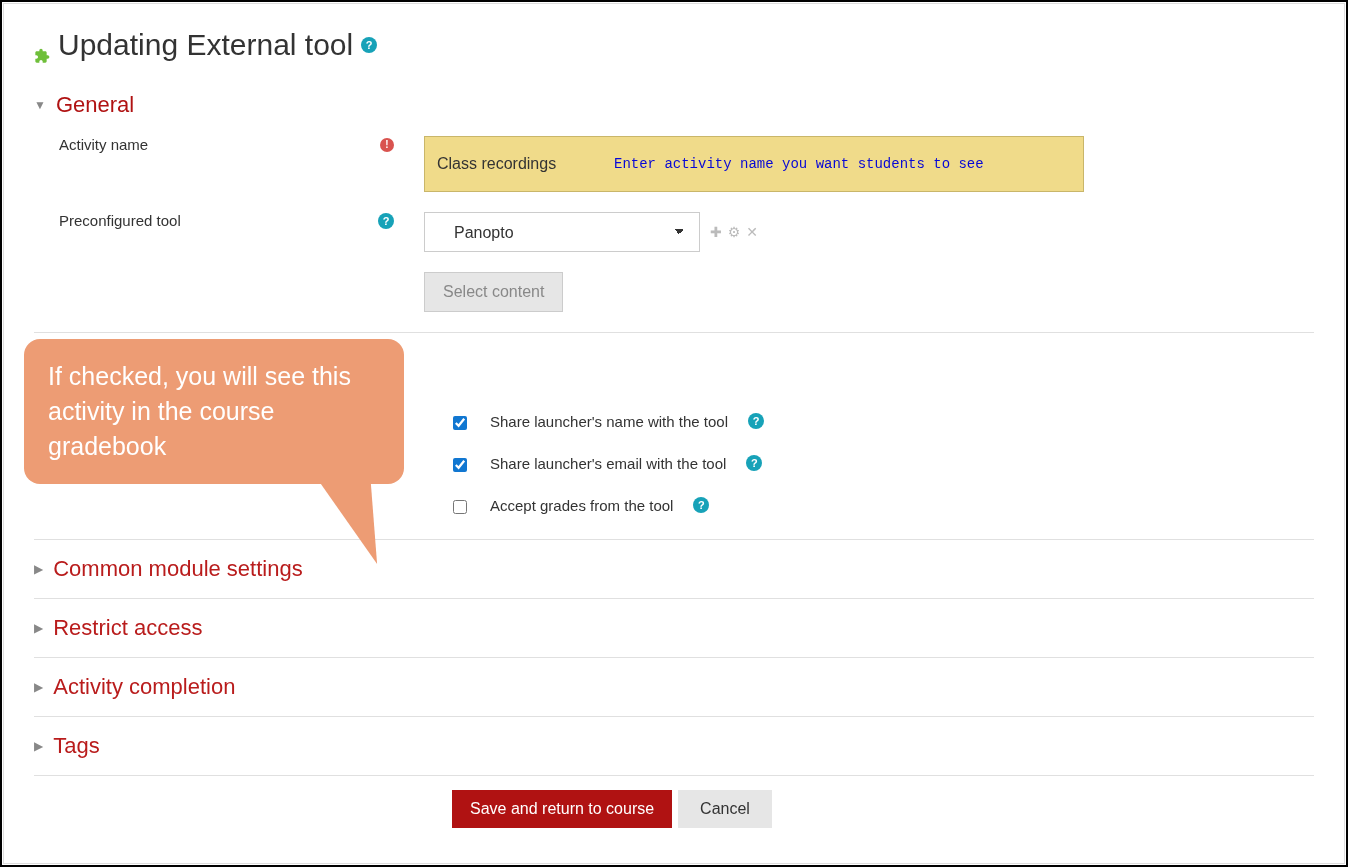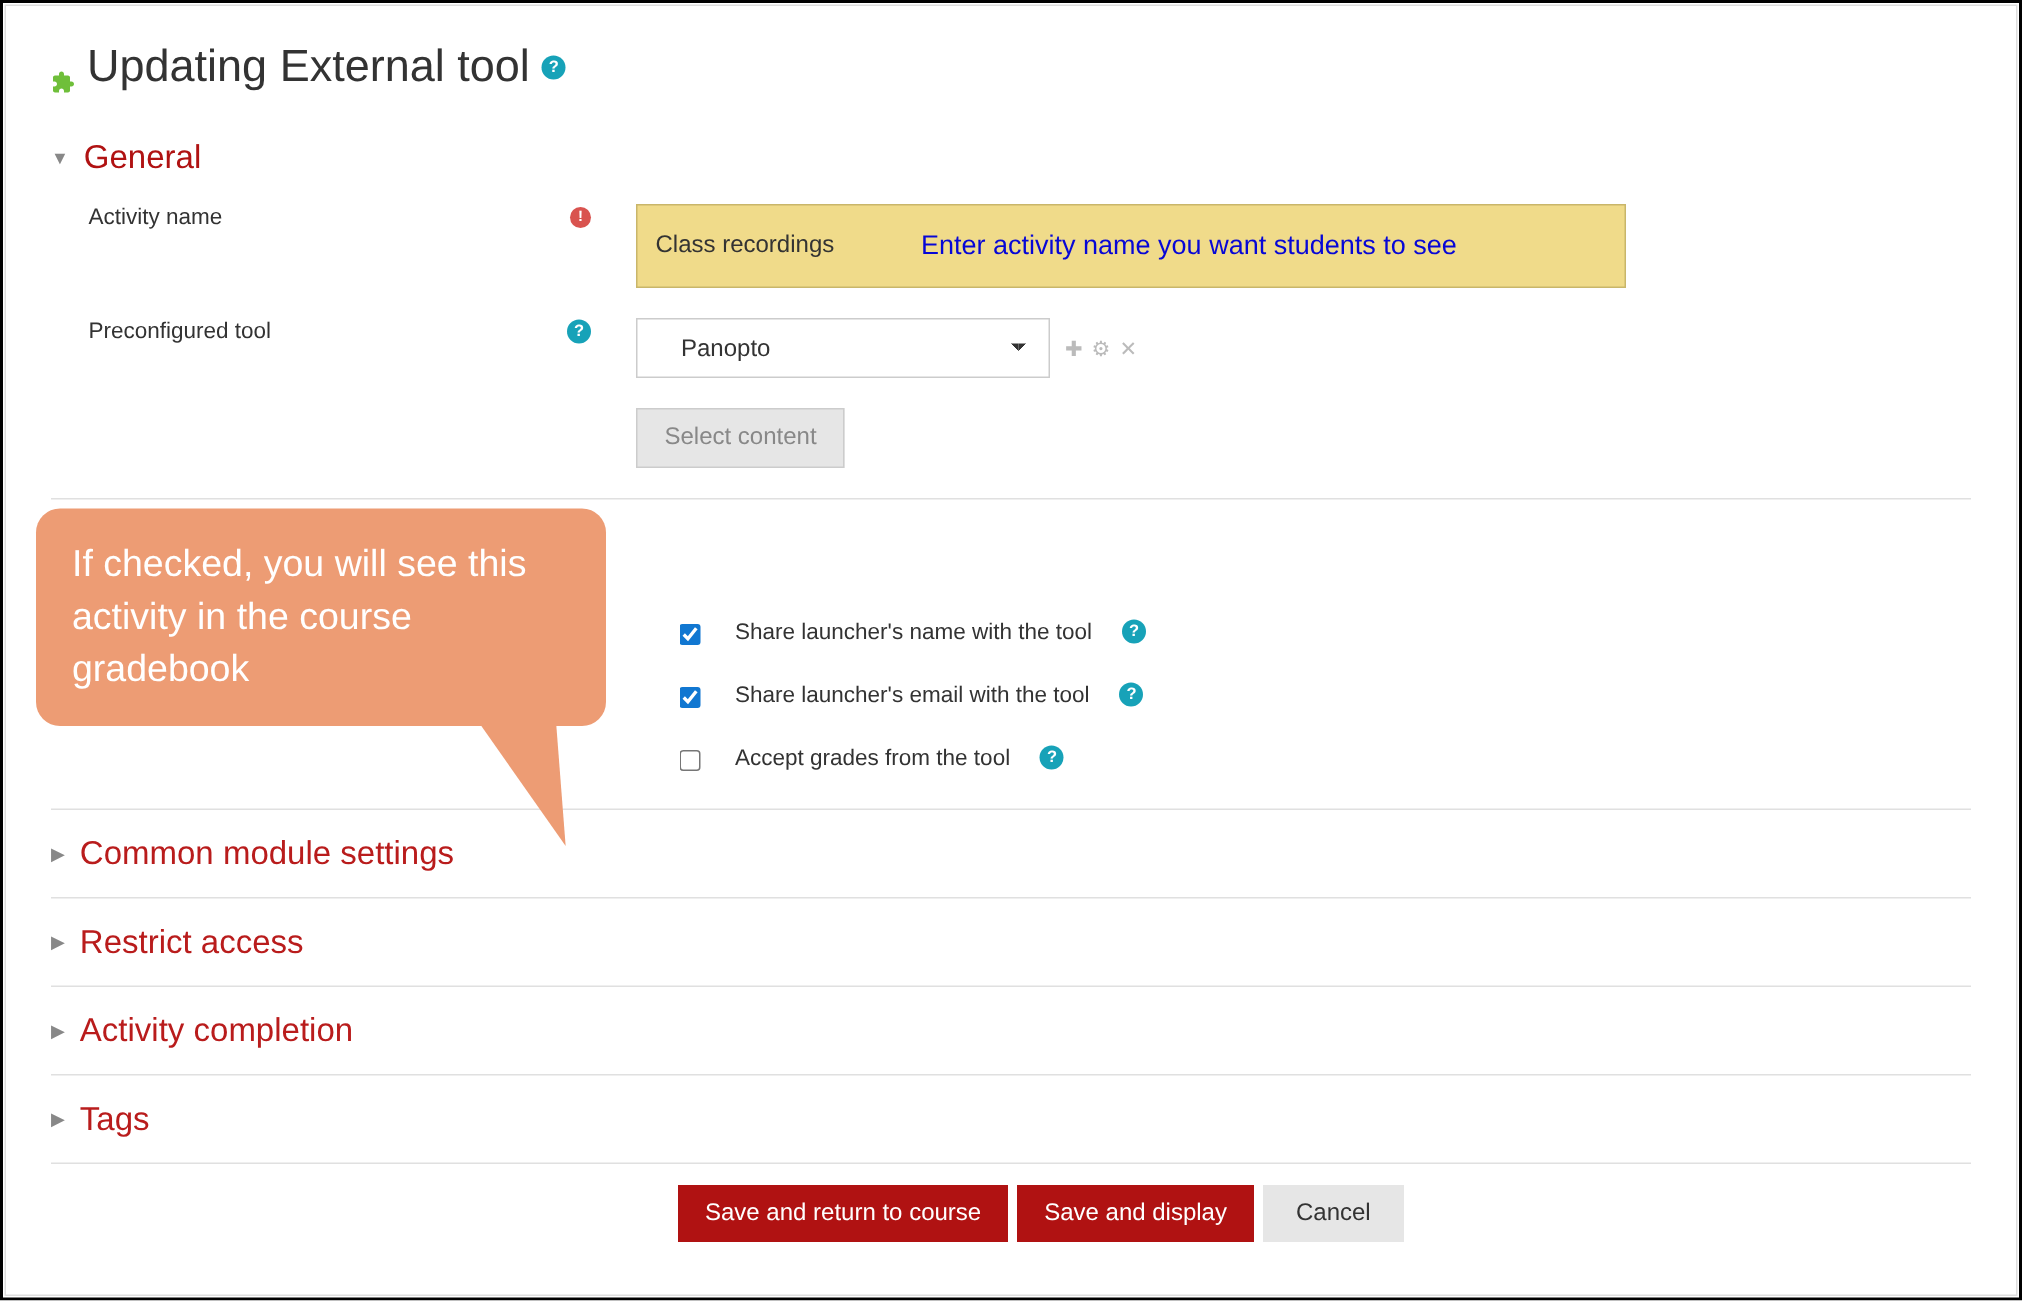--- a/index.html
+++ b/index.html
@@ -111,22 +111,22 @@
   .activity-wrap {
     position: relative;
     width: 660px;
   }
   .overlay-hint {
     position: absolute;
     left: 190px;
     top: 50%;
     transform: translateY(-50%);
     color: #0707d6;
-    font-family: Liberation Sans, sans-serif;
-    font-size: 18px;
+    font-family: Liberation Mono, monospace;
+    font-size: 14px;
     pointer-events: none;
   }
   .select-wrap {
     display: flex;
     align-items: center;
     gap: 10px;
   }
   select.tool-select {
     width: 276px;
     height: 40px;
@@ -333,18 +333,17 @@
       <span class="chevron">▶</span>
       <h2>Activity completion</h2>
     </div>
     <div class="collapsed-section">
       <span class="chevron">▶</span>
       <h2>Tags</h2>
     </div>
 
     <div class="buttons-bar">
       <button class="btn-primary">Save and return to course</button>
-      <button class="btn-primary">Save and display</button>
       <button class="btn-cancel">Cancel</button>
     </div>
 
   </div>
 </div>
 
 </body></html>

